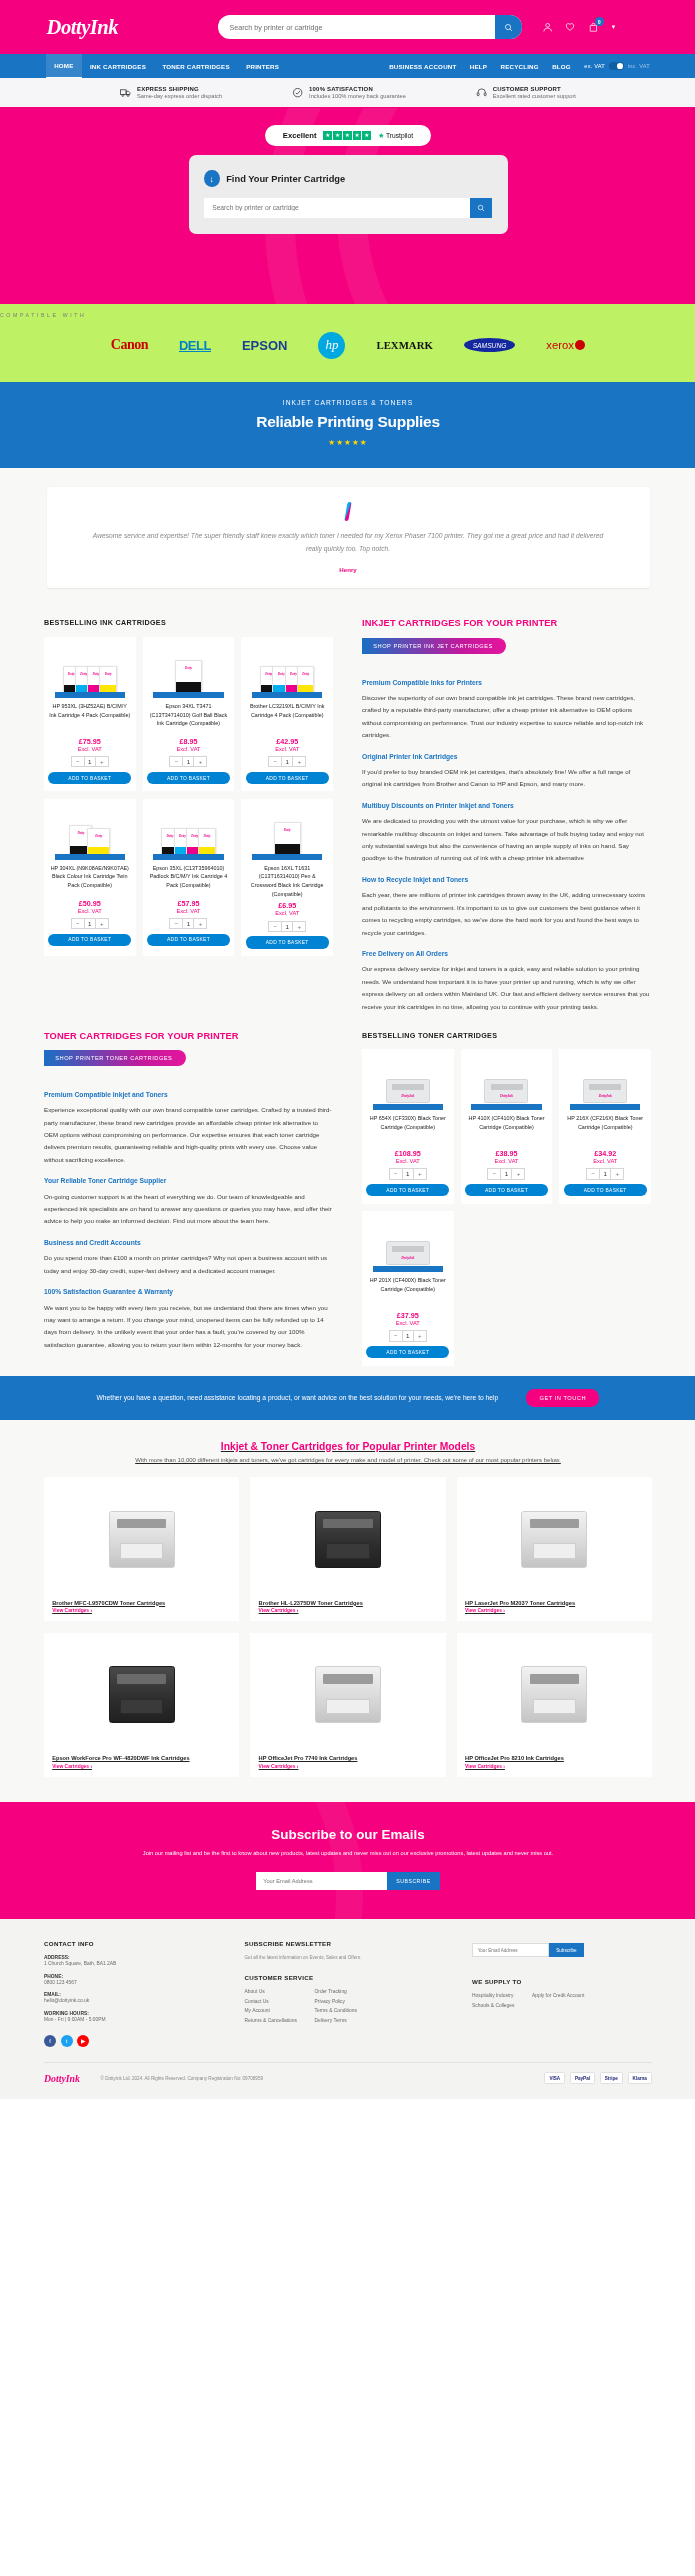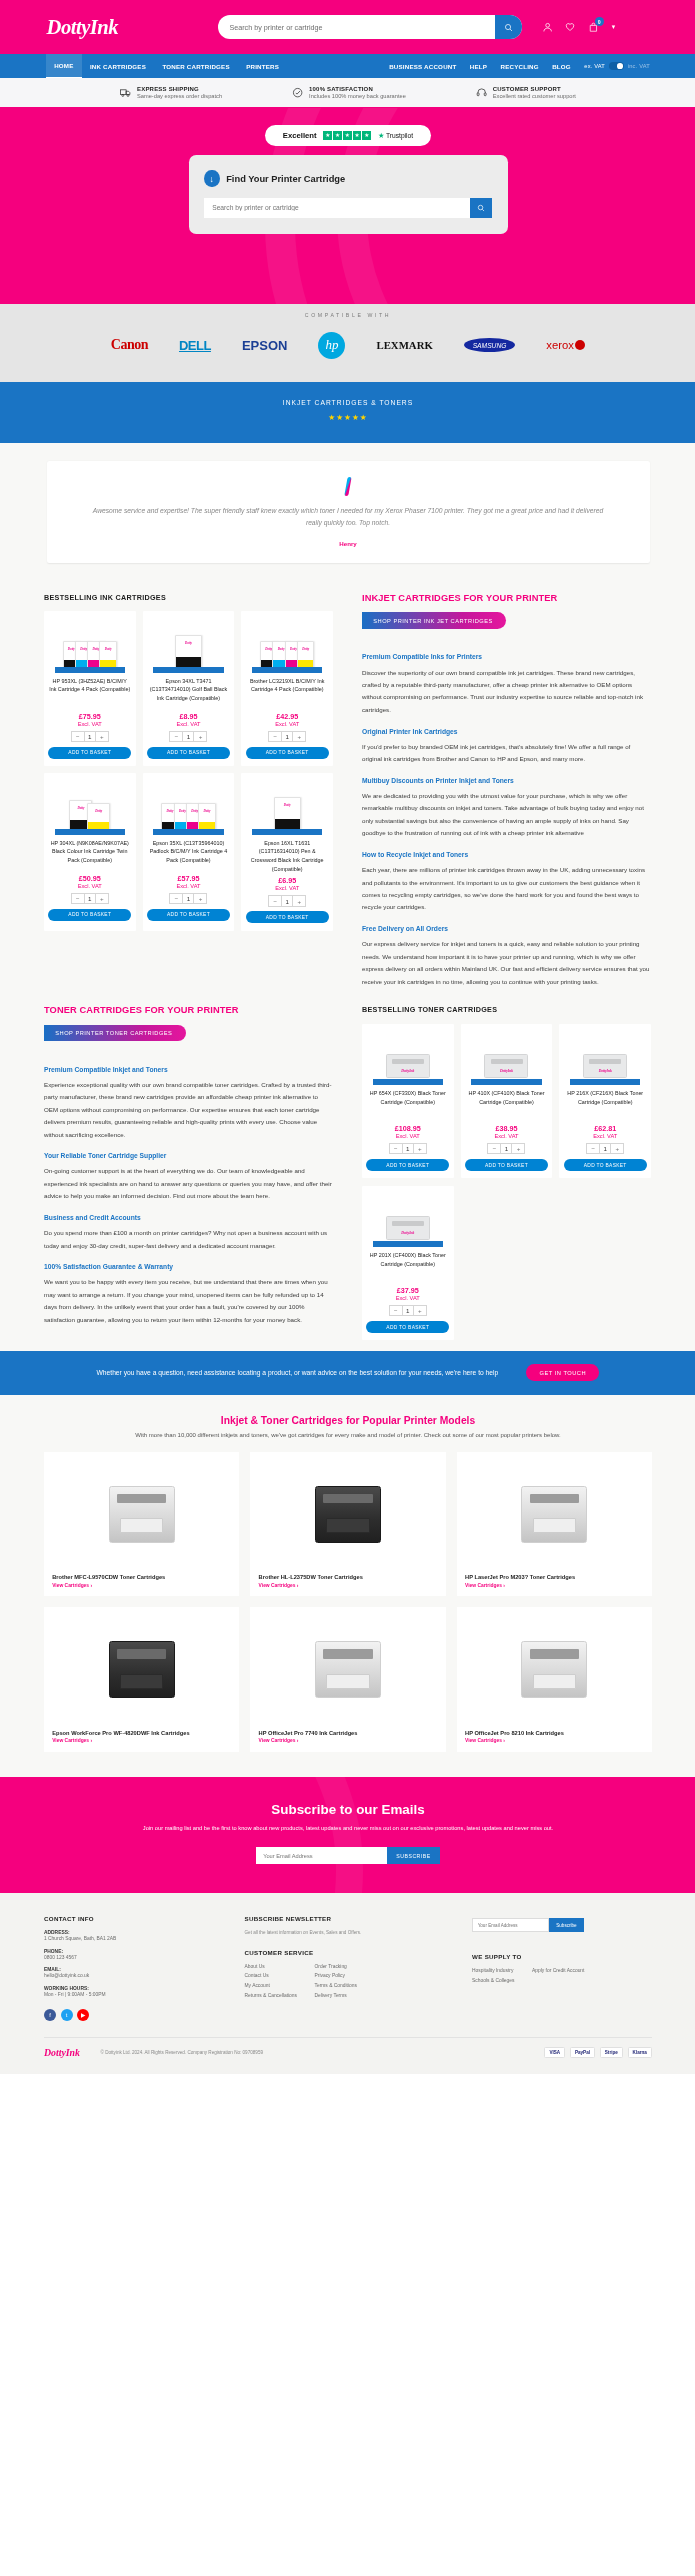--- a/index.html
+++ b/index.html
@@ -185,21 +185,21 @@
     font-size: 6.7px; color: #555;
     font-family: "Liberation Sans", sans-serif;
   }
   .finder-search .sbtn {
     width: 21.6px; background: #1a74c4; color: #fff;
     display: flex; align-items: center; justify-content: center;
     cursor: pointer;
   }
 
   
-  .brands-wrap { background: #e5e5e5; padding: 8.2px 0 23px; text-align: center; }
+  .brands-wrap { background: #bef264; padding: 8.2px 0 23px; }
   .brands-label { font-size: 5.2px; letter-spacing: 2.6px; color: #7a7a7a; margin-bottom: 13.4px; }
   .brands { display: flex; align-items: center; justify-content: center; gap: 31px; }
   .brand { font-weight: bold; font-size: 13px; letter-spacing: -0.5px; }
   .b-canon { color: #cc0000; font-family: "Liberation Serif", serif; font-size: 14px; }
   .b-dell  { color: #0085c3; text-decoration: underline; }
   .b-epson { color: #1b3f94; letter-spacing: 0; }
   .b-hp {
     width: 27px; height: 27px; border-radius: 50%; background: #00a8e0;
     color: #fff; display: flex; align-items: center; justify-content: center;
     font-style: italic; font-size: 13px; font-family: "Liberation Serif", serif;
@@ -355,21 +355,21 @@
   }
   .cta p { font-size: 6.7px; line-height: 1.7; text-align: center; }
   .cta .get {
     background: #f5007e; color: #fff; border: 0;
     padding: 5.7px 13.4px; border-radius: 8.2px;
     font-size: 5.7px; letter-spacing: 0.5px; cursor: pointer;
     font-family: "Liberation Sans", sans-serif;
   }
 
   
-  .popular { background: #f8f8f6; padding: 20.6px 0 25px; text-align: center; }
+  .popular { background: #f8f8f6; padding: 20.6px 0 25px; text-align: center; text-decoration: underline; }
   .popular h2 { color: #f5007e; font-size: 10.3px; margin-bottom: 5.2px; }
   .popular .sub { font-size: 6px; color: #555; margin-bottom: 14.4px; }
   .pop-grid {
     width: 608px; margin: 0 auto;
     display: grid; grid-template-columns: repeat(3,1fr); gap: 11.3px;
   }
   .pop-card { background: #fff; padding: 8.2px; text-align: left; }
   .pop-img {
     height: 108px; background: #fff;
     display: flex; align-items: center; justify-content: center;
@@ -601,20 +601,21 @@
     <div class="b-samsung">SAMSUNG</div>
     <div class="b-xerox">
         <span>xerox</span>
         <span class="ball"></span>
       </div>
   </div>
 </div>
 
 <div class="blue-banner">
   <div class="kicker">INKJET CARTRIDGES &amp; TONERS</div>
+  <h2>Reliable Printing Supplies</h2>
   <div style="margin-top:7.2px;color:#ffd400;font-size:7.7px;letter-spacing:1px;">★★★★★</div>
 </div>
 
 <div class="testimonial">
   <div class="testi-card">
     <div class="testi-mark"></div>
     <div class="testi-text">Awesome service and expertise! The super friendly staff knew exactly which toner I needed for my Xerox Phaser 7100 printer. They got me a great price and had it delivered really quickly too. Top notch.</div>
     <div class="testi-author">Henry</div>
   </div>
 </div>
@@ -840,21 +841,21 @@
         </div>
 
         <div class="prod-card">
           <div class="prod-img">
               <div class="toner-box">
                 <div class="lg">DottyInk</div>
               </div>
               <div class="strip"></div>
             </div>
           <div class="prod-name">HP 216X (CF216X) Black Toner Cartridge (Compatible)</div>
-          <div class="prod-price">£62.81</div>
+          <div class="prod-price">£34.92</div>
           <div class="prod-vat">Excl. VAT</div>
           <div class="qty">
               <span>−</span>
               <span class="val">1</span>
               <span>+</span>
             </div>
           <button class="atb">ADD TO BASKET</button>
         </div>
 
         <div class="prod-card">

